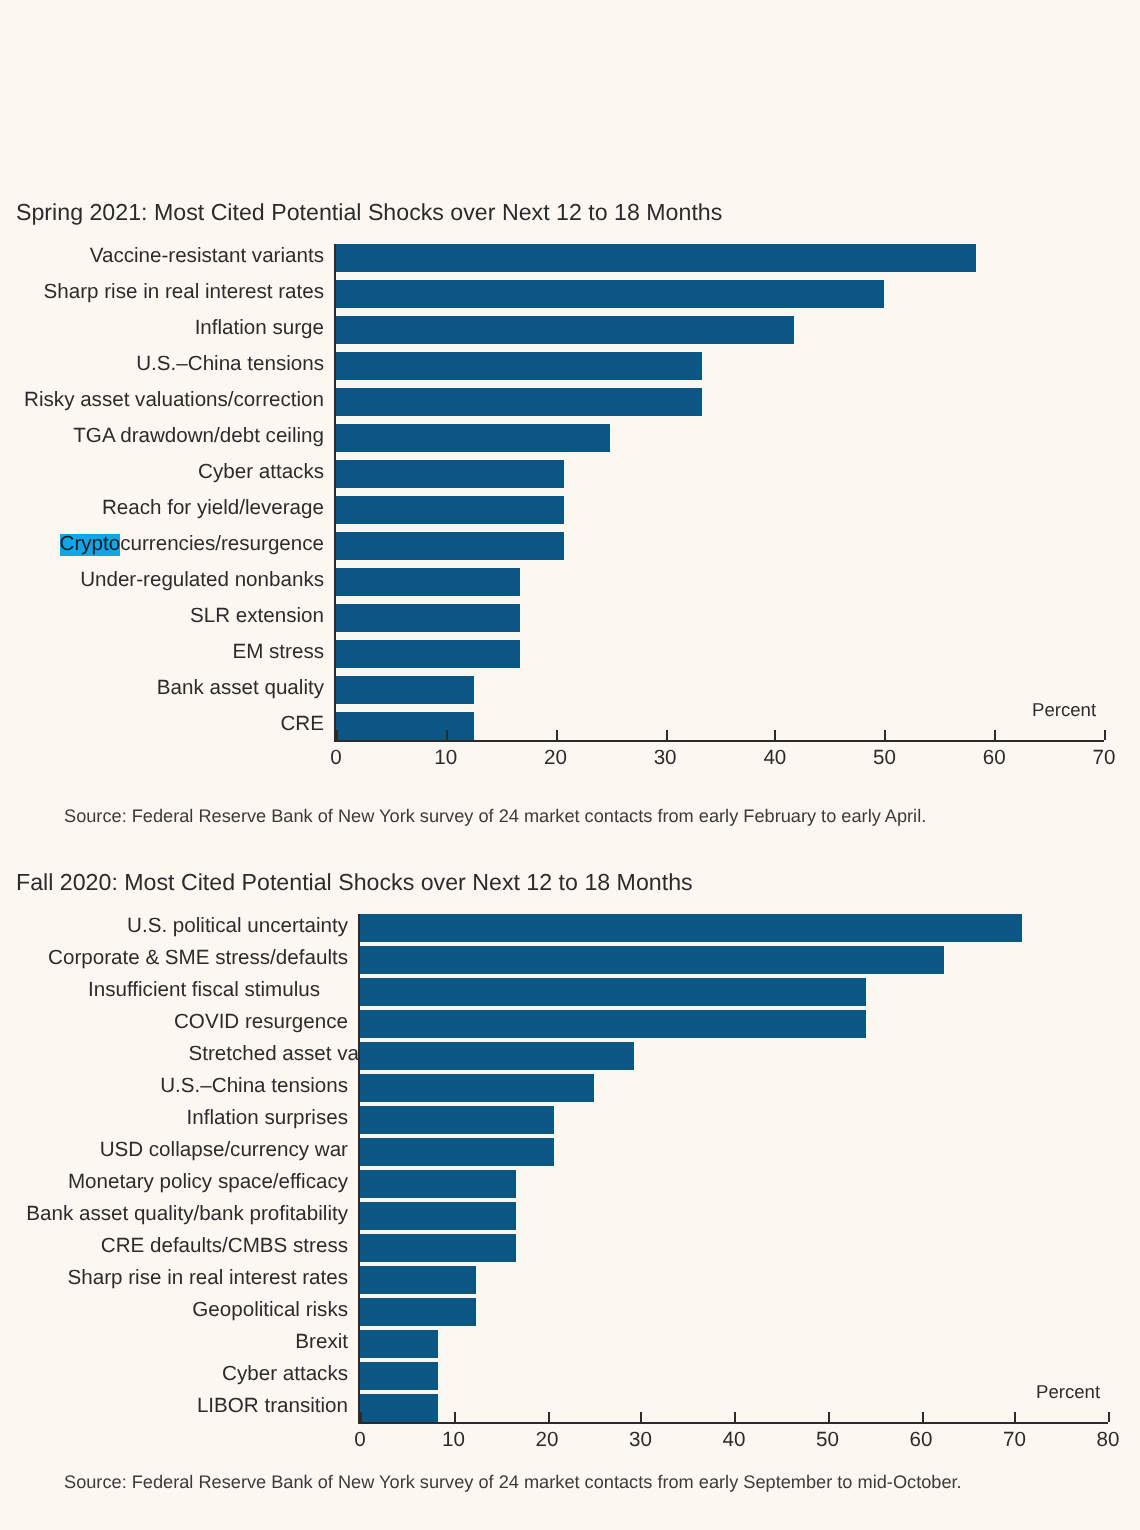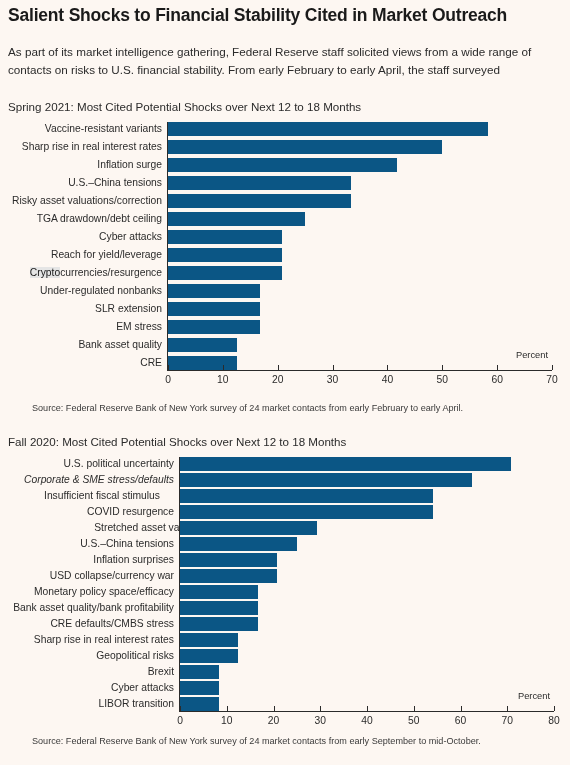--- a/index.html
+++ b/index.html
@@ -27,21 +27,21 @@
   .chart-title{
     position:absolute;left:8px;top:0;
     font-size:11.6px;color:#2b2b2b;white-space:nowrap;
   }
   .plot{position:absolute;left:0;top:0;width:570px;}
   .cat-label{
     position:absolute;text-align:right;
     font-size:10.3px;color:#2b2b2b;white-space:nowrap;
     line-height:12px;
   }
-  .cat-label .sel{background:#e5e5e5;color:#1a1a1a;}
+  .cat-label .sel{background:#0ea5e9;color:#1a1a1a;}
   .bar{position:absolute;background:#0b5685;}
 
   .axis-line{position:absolute;background:#2b2b2b;height:1px;}
   .axis-tick{position:absolute;background:#2b2b2b;width:1px;height:5px;}
   .axis-tick-label{
     position:absolute;font-size:10.3px;color:#2b2b2b;
     text-align:center;line-height:12px;
   }
   .vline{position:absolute;background:#2b2b2b;width:1px;}
   .percent-label{
@@ -50,22 +50,20 @@
   .source{
     position:absolute;left:32px;
     font-size:9.1px;color:#3a3a3a;white-space:nowrap;
   }
 </style>
 </head>
 <body>
 
 <div class="page">
 
-  <div class="title">Salient Shocks to Financial Stability Cited in Market Outreach</div>
-  <div class="intro">As part of its market intelligence gathering, Federal Reserve staff solicited views from a wide range of contacts on risks to U.S. financial stability. From early February to early April, the staff surveyed</div>
 
   <div class="chart-block" id="chart0" style="top:100px;">
     <div class="chart-title">Spring 2021: Most Cited Potential Shocks over Next 12 to 18 Months</div>
     <div class="plot" id="plot0">
         <div class="cat-label" style="left: 12px; width: 150px; top: 22.75px;">Vaccine-resistant variants</div>
         <div class="bar" style="left: 168px; top: 22px; height: 13.5px; width: 319.817px; background: rgb(11, 86, 133);"></div>
         <div class="cat-label" style="left: 12px; width: 150px; top: 40.75px;">Sharp rise in real interest rates</div>
         <div class="bar" style="left: 168px; top: 40px; height: 13.5px; width: 274.286px; background: rgb(11, 86, 133);"></div>
         <div class="cat-label" style="left: 12px; width: 150px; top: 58.75px;">Inflation surge</div>
         <div class="bar" style="left: 168px; top: 58px; height: 13.5px; width: 228.754px; background: rgb(11, 86, 133);"></div>
@@ -112,21 +110,21 @@
         <div class="percent-label" style="left: 516px; top: 250px;">Percent</div>
       </div>
   </div>
   <div class="source" style="top:403px;">Source: Federal Reserve Bank of New York survey of 24 market contacts from early February to early April.</div>
 
   <div class="chart-block" id="chart1" style="top:435px;">
     <div class="chart-title">Fall 2020: Most Cited Potential Shocks over Next 12 to 18 Months</div>
     <div class="plot" id="plot1">
         <div class="cat-label" style="left: 0px; width: 174px; top: 22.75px; text-align: right;">U.S. political uncertainty</div>
         <div class="bar" style="left: 180px; top: 22px; height: 13.5px; width: 330.99px; background: rgb(11, 86, 133);"></div>
-        <div class="cat-label" style="left: 0px; width: 174px; top: 38.75px; font-style: italic;">Corporate &amp; SME stress/defaults</div>
+        <div class="cat-label" style="left: 0px; width: 174px; top: 38.75px;">Corporate &amp; SME stress/defaults</div>
         <div class="bar" style="left: 180px; top: 38px; height: 13.5px; width: 292.188px; background: rgb(11, 86, 133);"></div>
         <div class="cat-label" style="left: 0px; width: 160px; top: 54.75px;">Insufficient fiscal stimulus</div>
         <div class="bar" style="left: 180px; top: 54px; height: 13.5px; width: 253.385px; background: rgb(11, 86, 133);"></div>
         <div class="cat-label" style="left: 0px; width: 174px; top: 70.75px;">COVID resurgence</div>
         <div class="bar" style="left: 180px; top: 70px; height: 13.5px; width: 253.385px; background: rgb(11, 86, 133);"></div>
         <div class="cat-label" style="left: 0px; width: 174px; top: 86.75px; padding-left: 41px;">Stretched asset valuations</div>
         <div class="bar" style="left: 180px; top: 86px; height: 13.5px; width: 136.51px; background: rgb(11, 86, 133);"></div>
         <div class="cat-label" style="left: 0px; width: 174px; top: 102.75px;">U.S.–China tensions</div>
         <div class="bar" style="left: 180px; top: 102px; height: 13.5px; width: 116.875px; background: rgb(11, 86, 133);"></div>
         <div class="cat-label" style="left: 0px; width: 174px; top: 118.75px;">Inflation surprises</div>

